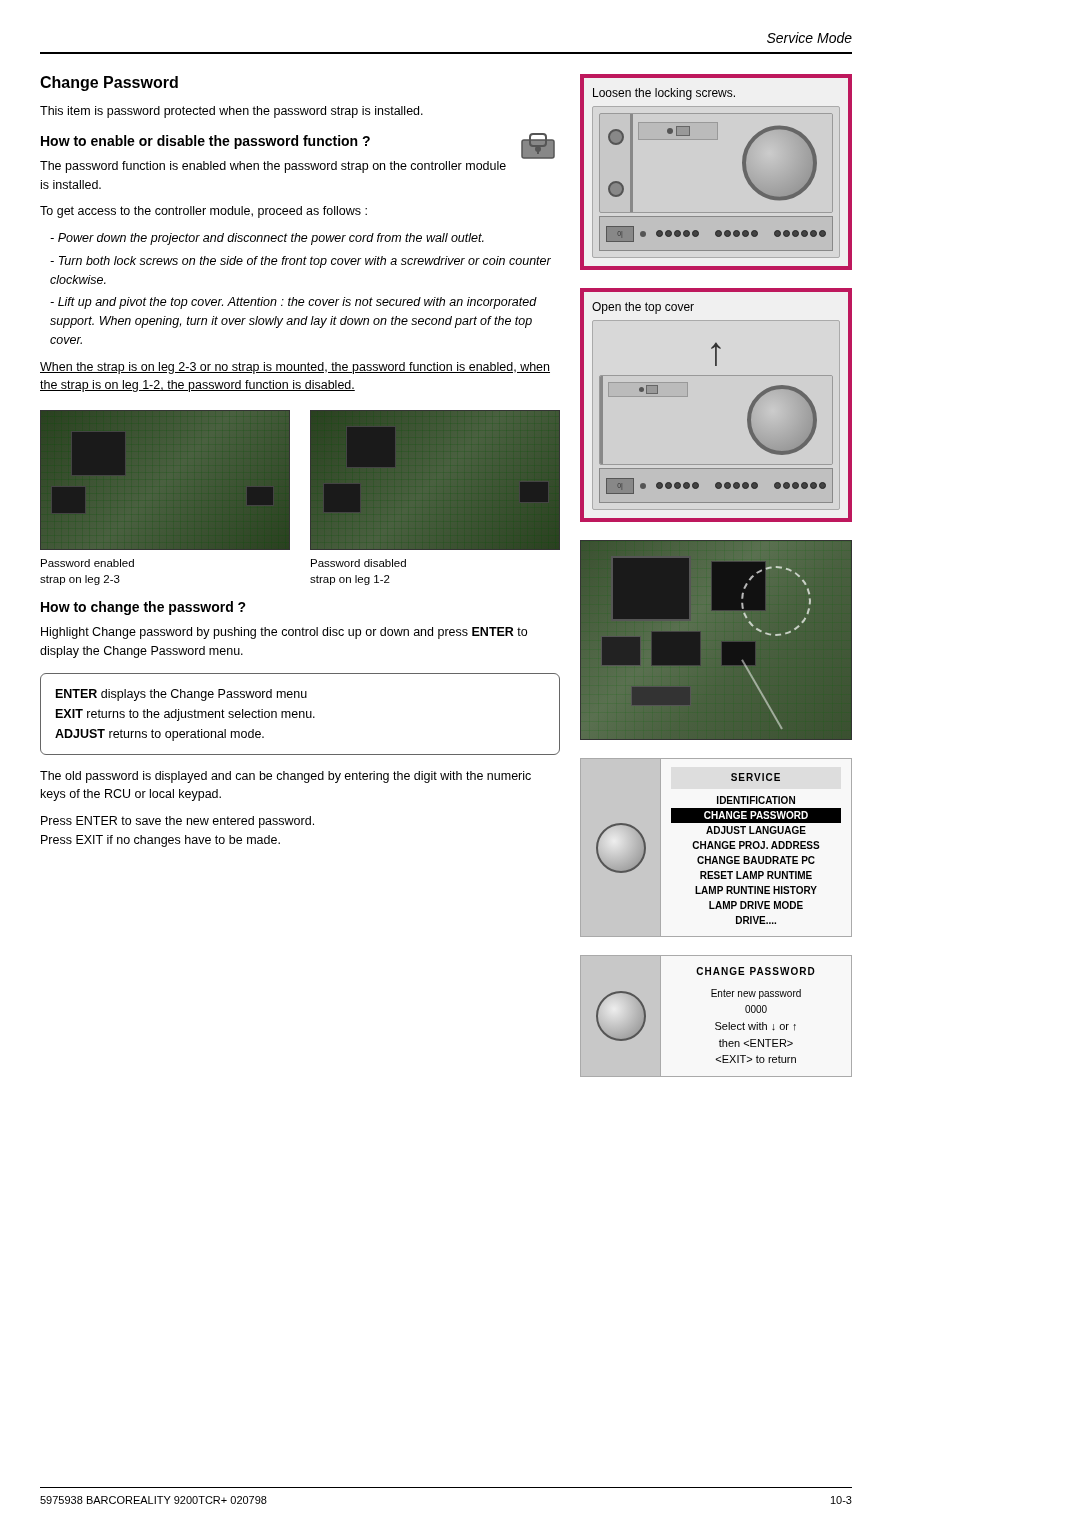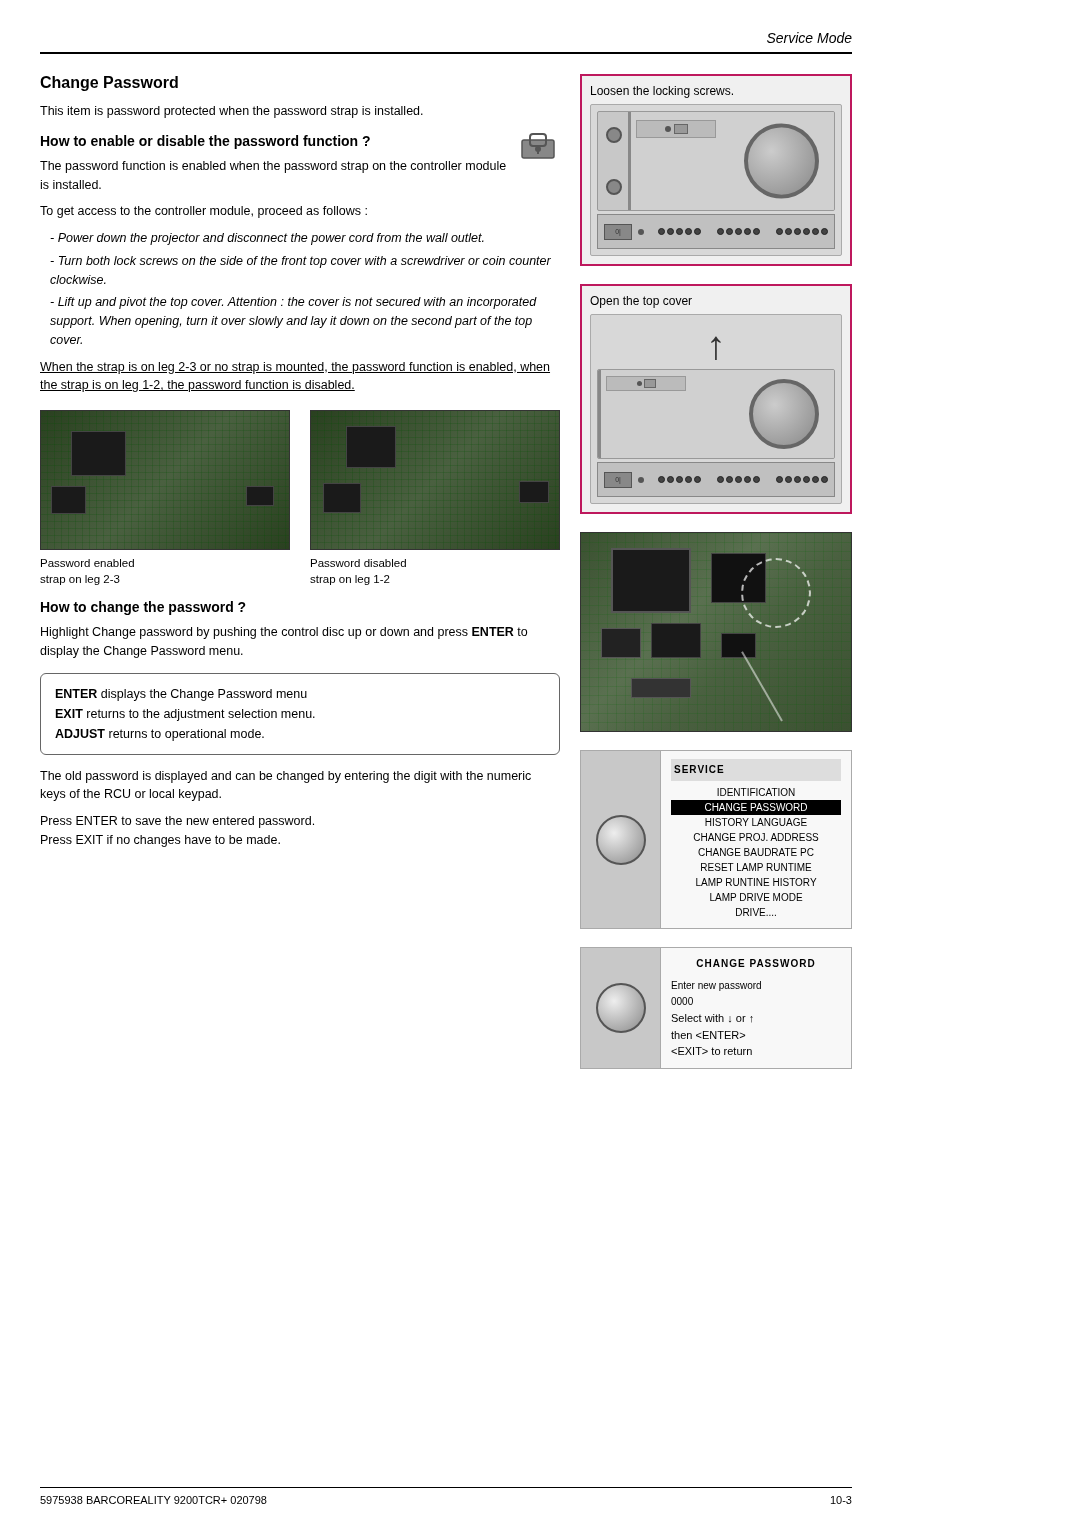--- a/index.html
+++ b/index.html
@@ -63,21 +63,21 @@
     }
     ul li {
       list-style: none;
       padding-left: 10px;
       margin-bottom: 4px;
       font-size: 12.5px;
       line-height: 1.5;
     }
     
     .diagram-box {
-      border: 2px solid #be185d;
+      border: 4px solid #be185d;
       background: #f0f0f0;
       padding: 8px;
       margin-bottom: 8px;
       position: relative;
     }
     .diagram-label {
       font-size: 12px;
       margin-bottom: 6px;
     }
     .arrow-up {
@@ -184,29 +184,31 @@
     }
     .service-menu-text {
       flex: 1;
       padding: 8px 10px;
       font-size: 10px;
       line-height: 1.6;
     }
     .menu-title {
       font-weight: bold;
       font-size: 10px;
+      text-align: center;
       background: #ddd;
       padding: 3px;
       margin-bottom: 4px;
       letter-spacing: 1px;
     }
     .menu-item {
       font-size: 10px;
       line-height: 1.5;
       text-align: center;
+      font-weight: bold;
     }
     .menu-item.highlighted {
       background: #000;
       color: #fff;
       padding: 0 4px;
     }
     
     .pw-change-box {
       border: 1px solid #aaa;
       background: #f8f8f8;
@@ -235,20 +237,21 @@
     }
     .pw-menu-title {
       font-weight: bold;
       font-size: 10px;
       text-align: center;
       letter-spacing: 1px;
       margin-bottom: 6px;
     }
     .pw-item {
       font-size: 10px;
+      text-align: center;
       line-height: 1.6;
     }
     .footer {
       position: absolute;
       bottom: 20px;
       left: 40px;
       right: 40px;
       display: flex;
       justify-content: space-between;
       align-items: center;
@@ -491,21 +494,21 @@
 
       <div class="service-menu-box">
         <div class="service-menu-top">
           <div class="service-knob-area">
             <div class="knob-circle"></div>
           </div>
           <div class="service-menu-text">
             <div class="menu-title">SERVICE</div>
             <div class="menu-item">IDENTIFICATION</div>
             <div class="menu-item highlighted">CHANGE PASSWORD</div>
-            <div class="menu-item">HISTORY LANGUAGE</div>
+            <div class="menu-item">ADJUST LANGUAGE</div>
             <div class="menu-item">CHANGE PROJ. ADDRESS</div>
             <div class="menu-item">CHANGE BAUDRATE PC</div>
             <div class="menu-item">RESET LAMP RUNTIME</div>
             <div class="menu-item">LAMP RUNTINE HISTORY</div>
             <div class="menu-item">LAMP DRIVE MODE</div>
             <div class="menu-item">DRIVE....</div>
           </div>
         </div>
       </div>
 

